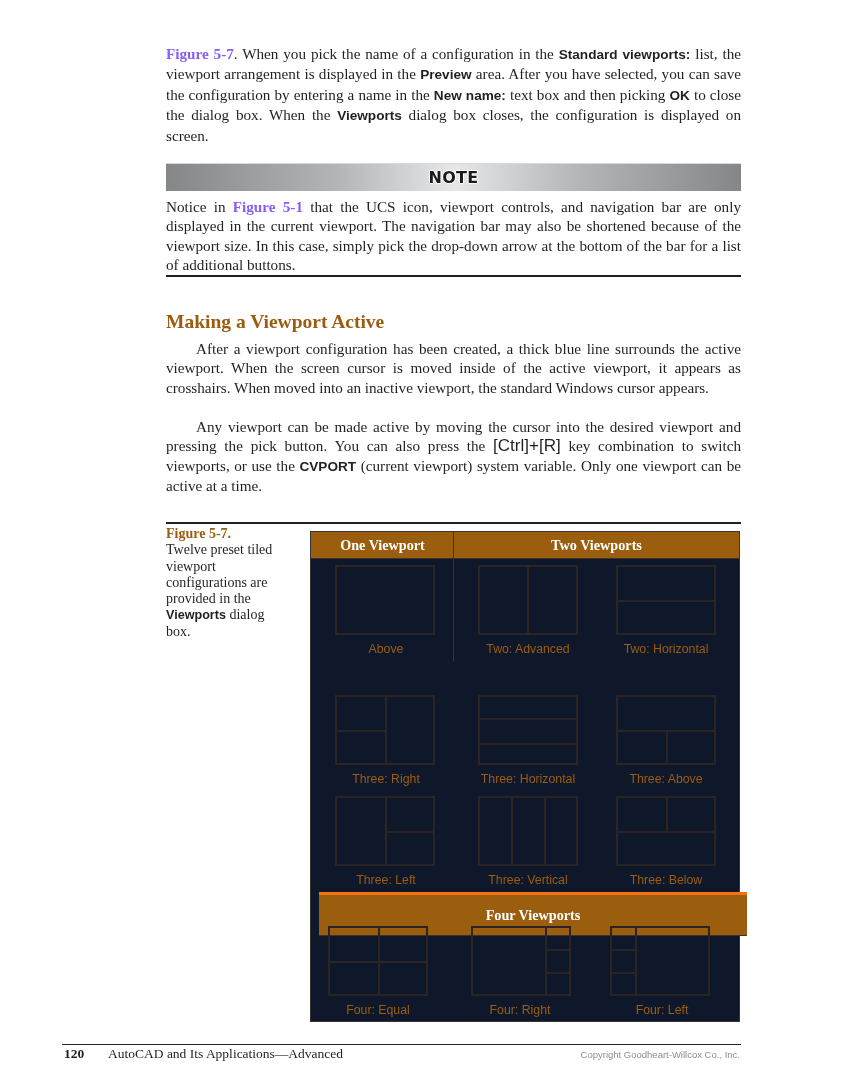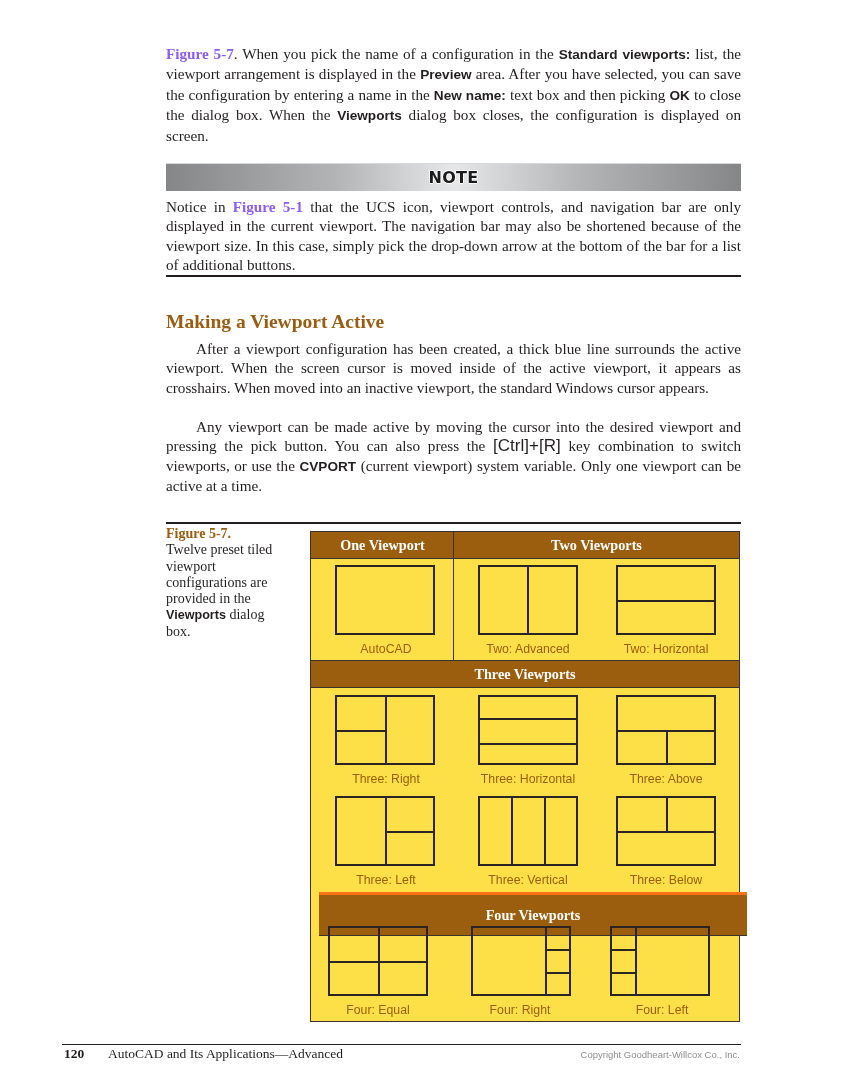--- a/index.html
+++ b/index.html
@@ -42,21 +42,21 @@
   .caption {
     position: absolute; left: 166px; top: 526px; width: 120px;
     font-size: 14px; line-height: 16.3px; margin: 0;
   }
   .caption .num { color: #9b5c10; font-weight: bold; display: block; }
   .caption .ui-term { font-size: 12.6px; }
 
   
   .fig {
     position: absolute; left: 310px; top: 531px; width: 430px; height: 491px;
-    background: #fde047; border: 1px solid #3a3330; box-sizing: border-box;
+    background: #0f172a; border: 1px solid #3a3330; box-sizing: border-box;
   }
   .hdr {
     position: absolute; background: #9b5e0e; color: #ffffff;
     font-family: "Liberation Serif", "DejaVu Serif", serif; font-weight: bold; font-size: 14.2px;
     display: flex; align-items: center; justify-content: center;
     border-bottom: 1px solid #3a3330; box-sizing: border-box;
   }
   .vdiv { position: absolute; width: 0; border-left: 1px solid #3a3330; }
   .vp {
     position: absolute; width: 100px; height: 70px;
@@ -104,33 +104,32 @@
   <span class="num">Figure 5-7.</span><span>Twelve preset tiled viewport configurations are provided in the </span><span class="ui-term">Viewports</span><span> dialog box.</span>
 </p>
 
 <div class="fig">
 
   <div class="hdr" style="left:0; top:0; width:143px; height:27px;">One Viewport</div>
   <div class="hdr" style="left:143px; top:0; width:285px; height:27px;">Two Viewports</div>
   <div class="vdiv" style="left:142px; top:0; height:129px;"></div>
 
   <div class="vp" style="left:24px; top:33px;"></div>
-  <div class="lbl" style="left:5px; top:110px;">AutoCAD</div>
+  <div class="lbl" style="left:5px; top:110px;">Above</div>
 
   <div class="vp" style="left:167px; top:33px;">
     <div class="l" style="left:47px; top:0; width:2px; height:66px;"></div>
   </div>
   <div class="lbl" style="left:147px; top:110px;">Two: Advanced</div>
 
   <div class="vp" style="left:305px; top:33px;">
     <div class="l" style="left:0; top:33px; width:96px; height:2px;"></div>
   </div>
   <div class="lbl" style="left:285px; top:110px;">Two: Horizontal</div>
 
-  <div class="hdr" style="left:0; top:128px; width:428px; height:28px; border-top:1px solid #3a3330;">Three Viewports</div>
 
   <div class="vp" style="left:24px; top:163px;">
     <div class="l" style="left:48px; top:0; width:2px; height:66px;"></div>
     <div class="l" style="left:0; top:33px; width:48px; height:2px;"></div>
   </div>
   <div class="lbl" style="left:5px; top:240px;">Three: Right</div>
 
   <div class="vp" style="left:167px; top:163px;">
     <div class="l" style="left:0; top:21px; width:96px; height:2px;"></div>
     <div class="l" style="left:0; top:46px; width:96px; height:2px;"></div>

